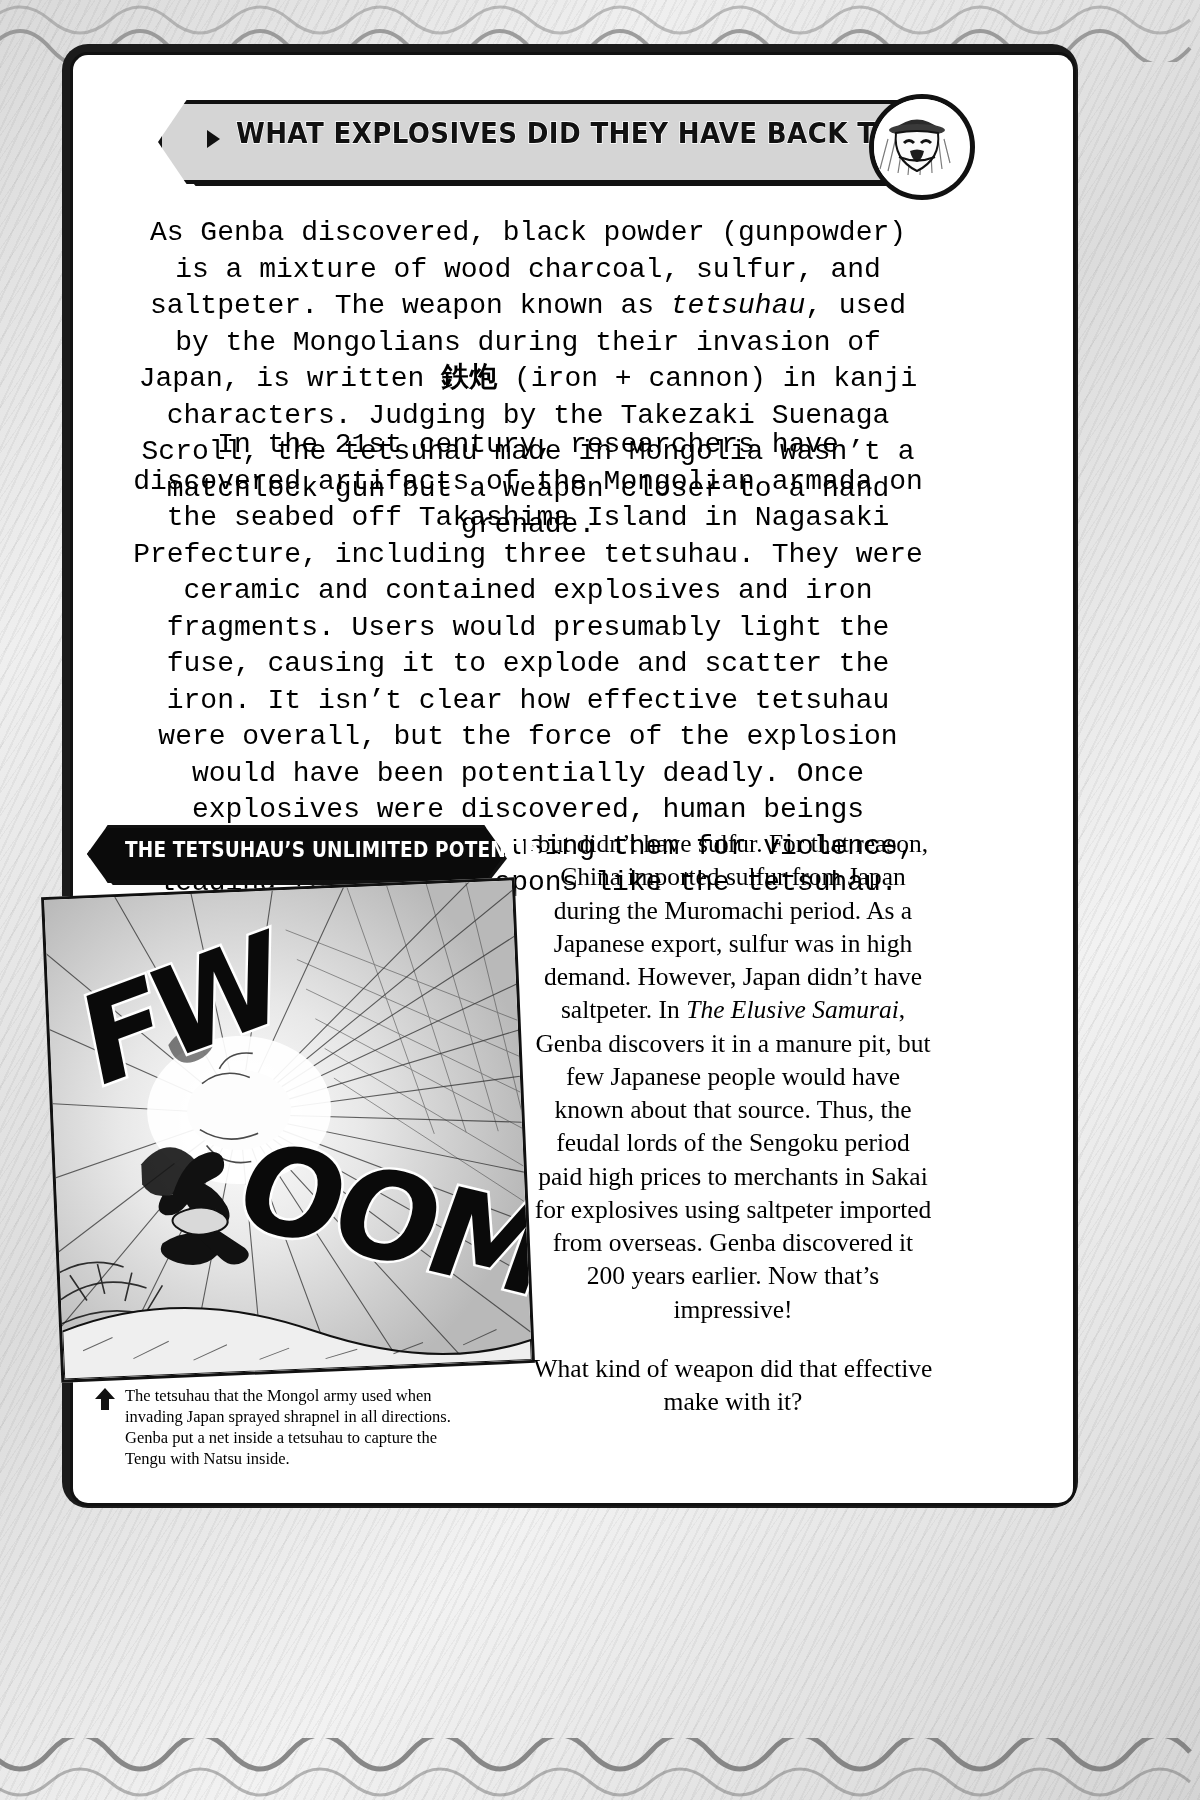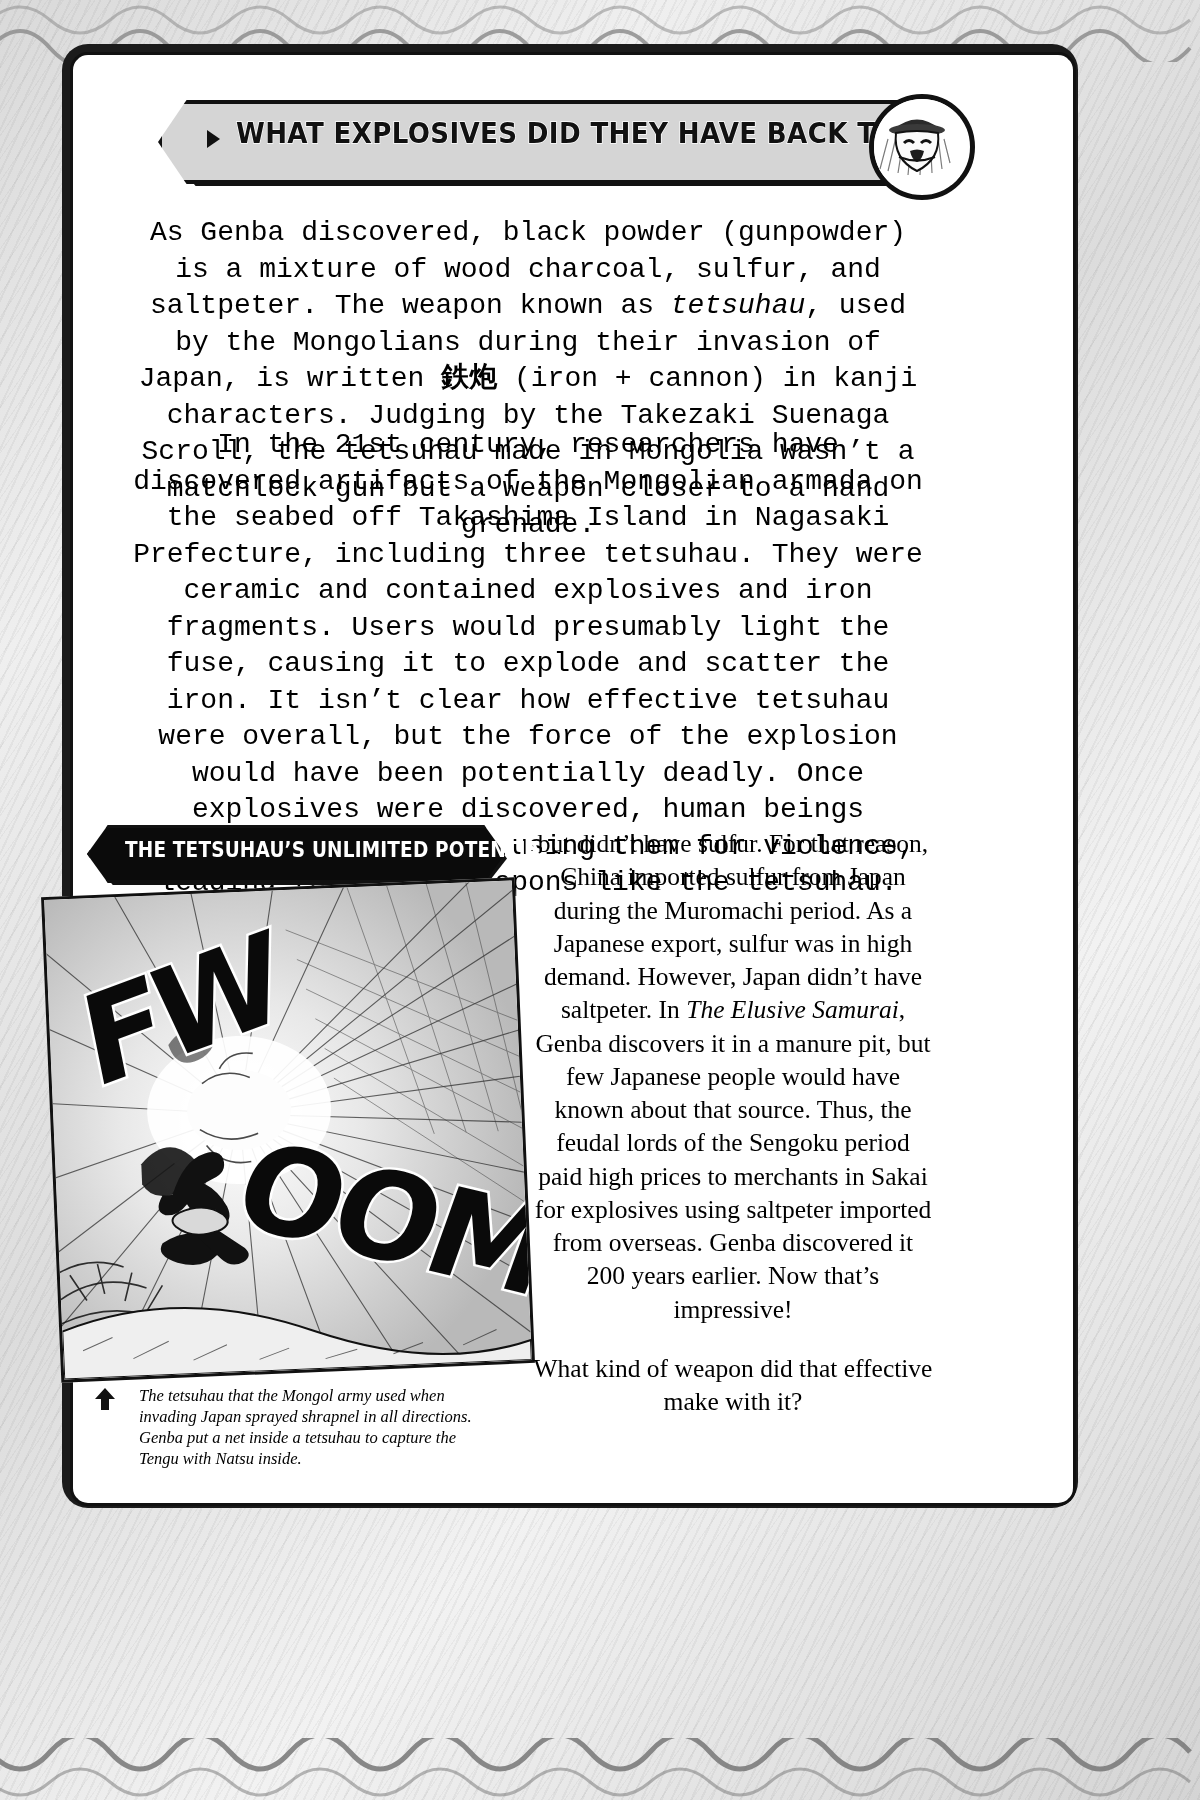--- a/index.html
+++ b/index.html
@@ -217,27 +217,26 @@
     width: 468px;
     height: 480px;
     background: #f4f4f4;
     border: 3px solid #111;
     overflow: hidden;
     transform: rotate(-2.4deg);
   }
 
   .caption {
     position: absolute;
-    left: 66px;
+    left: 52px;
     top: 1330px;
     width: 350px;
     font-size: 16.5px;
     line-height: 1.28;
     color: #000;
-    font-style: italic;
   }
   .cap-arrow {
     position: absolute;
     left: 22px;
     top: 1333px;
     width: 20px;
     height: 22px;
   }
 
   

